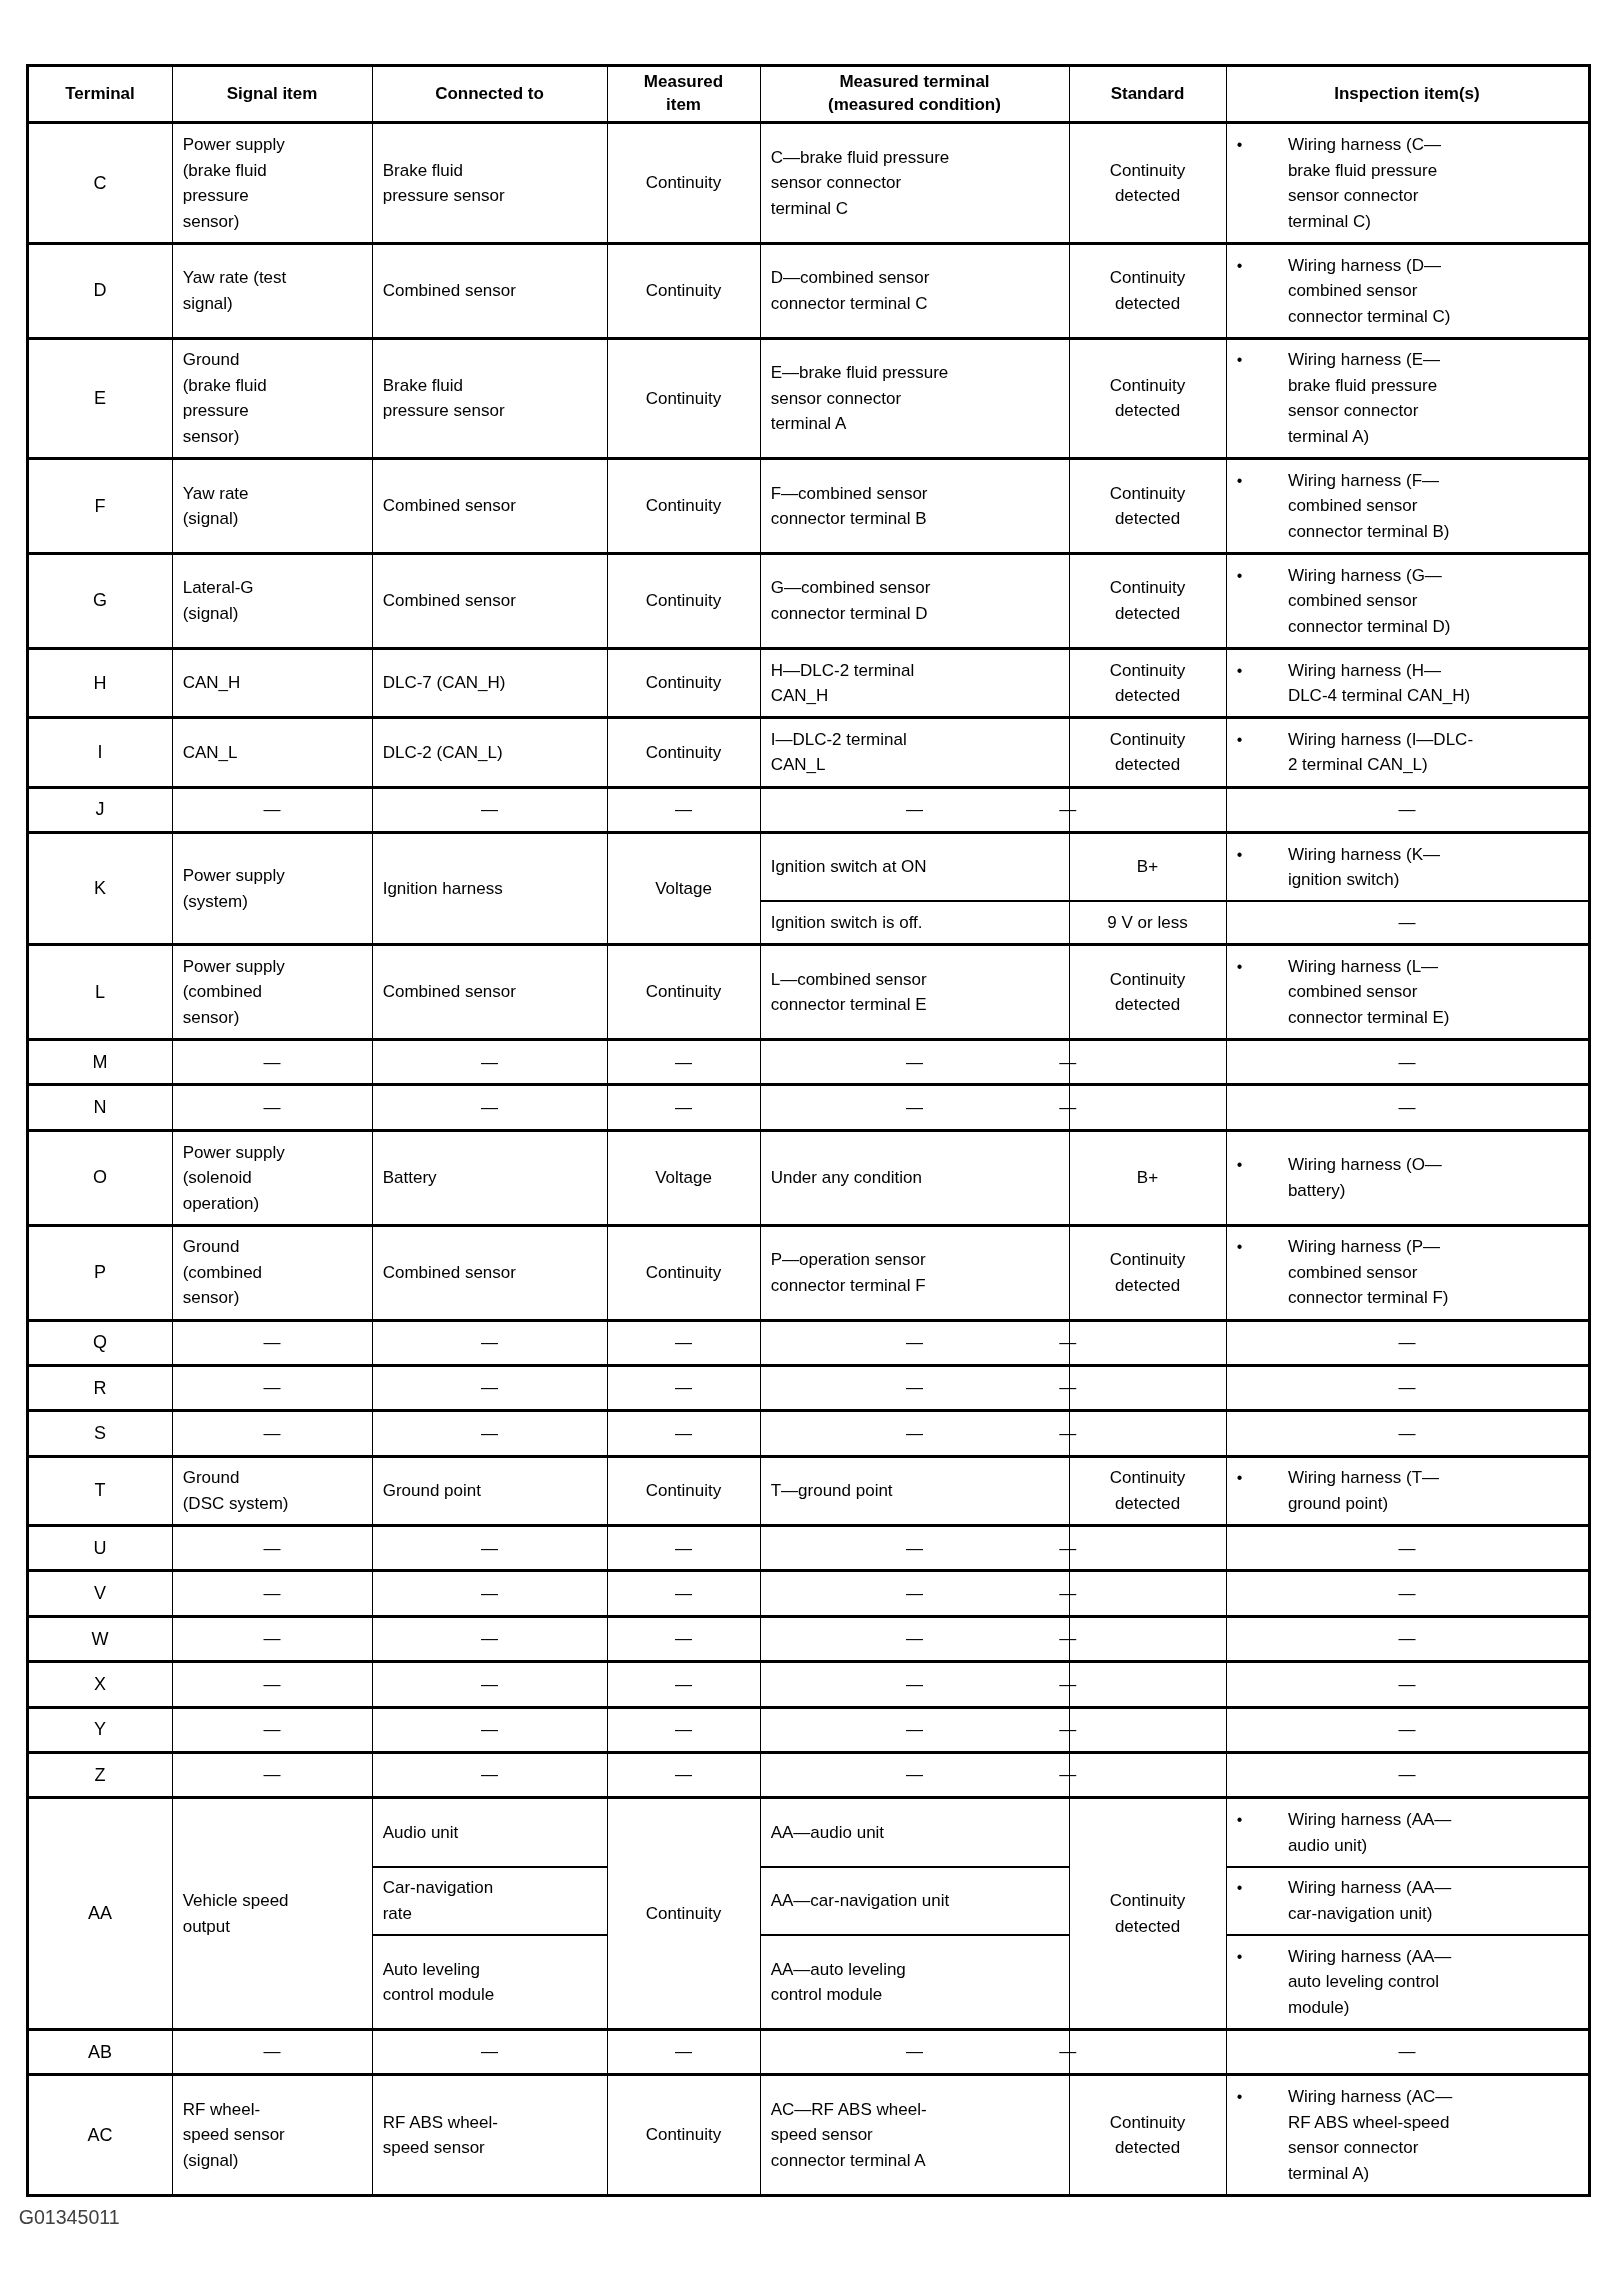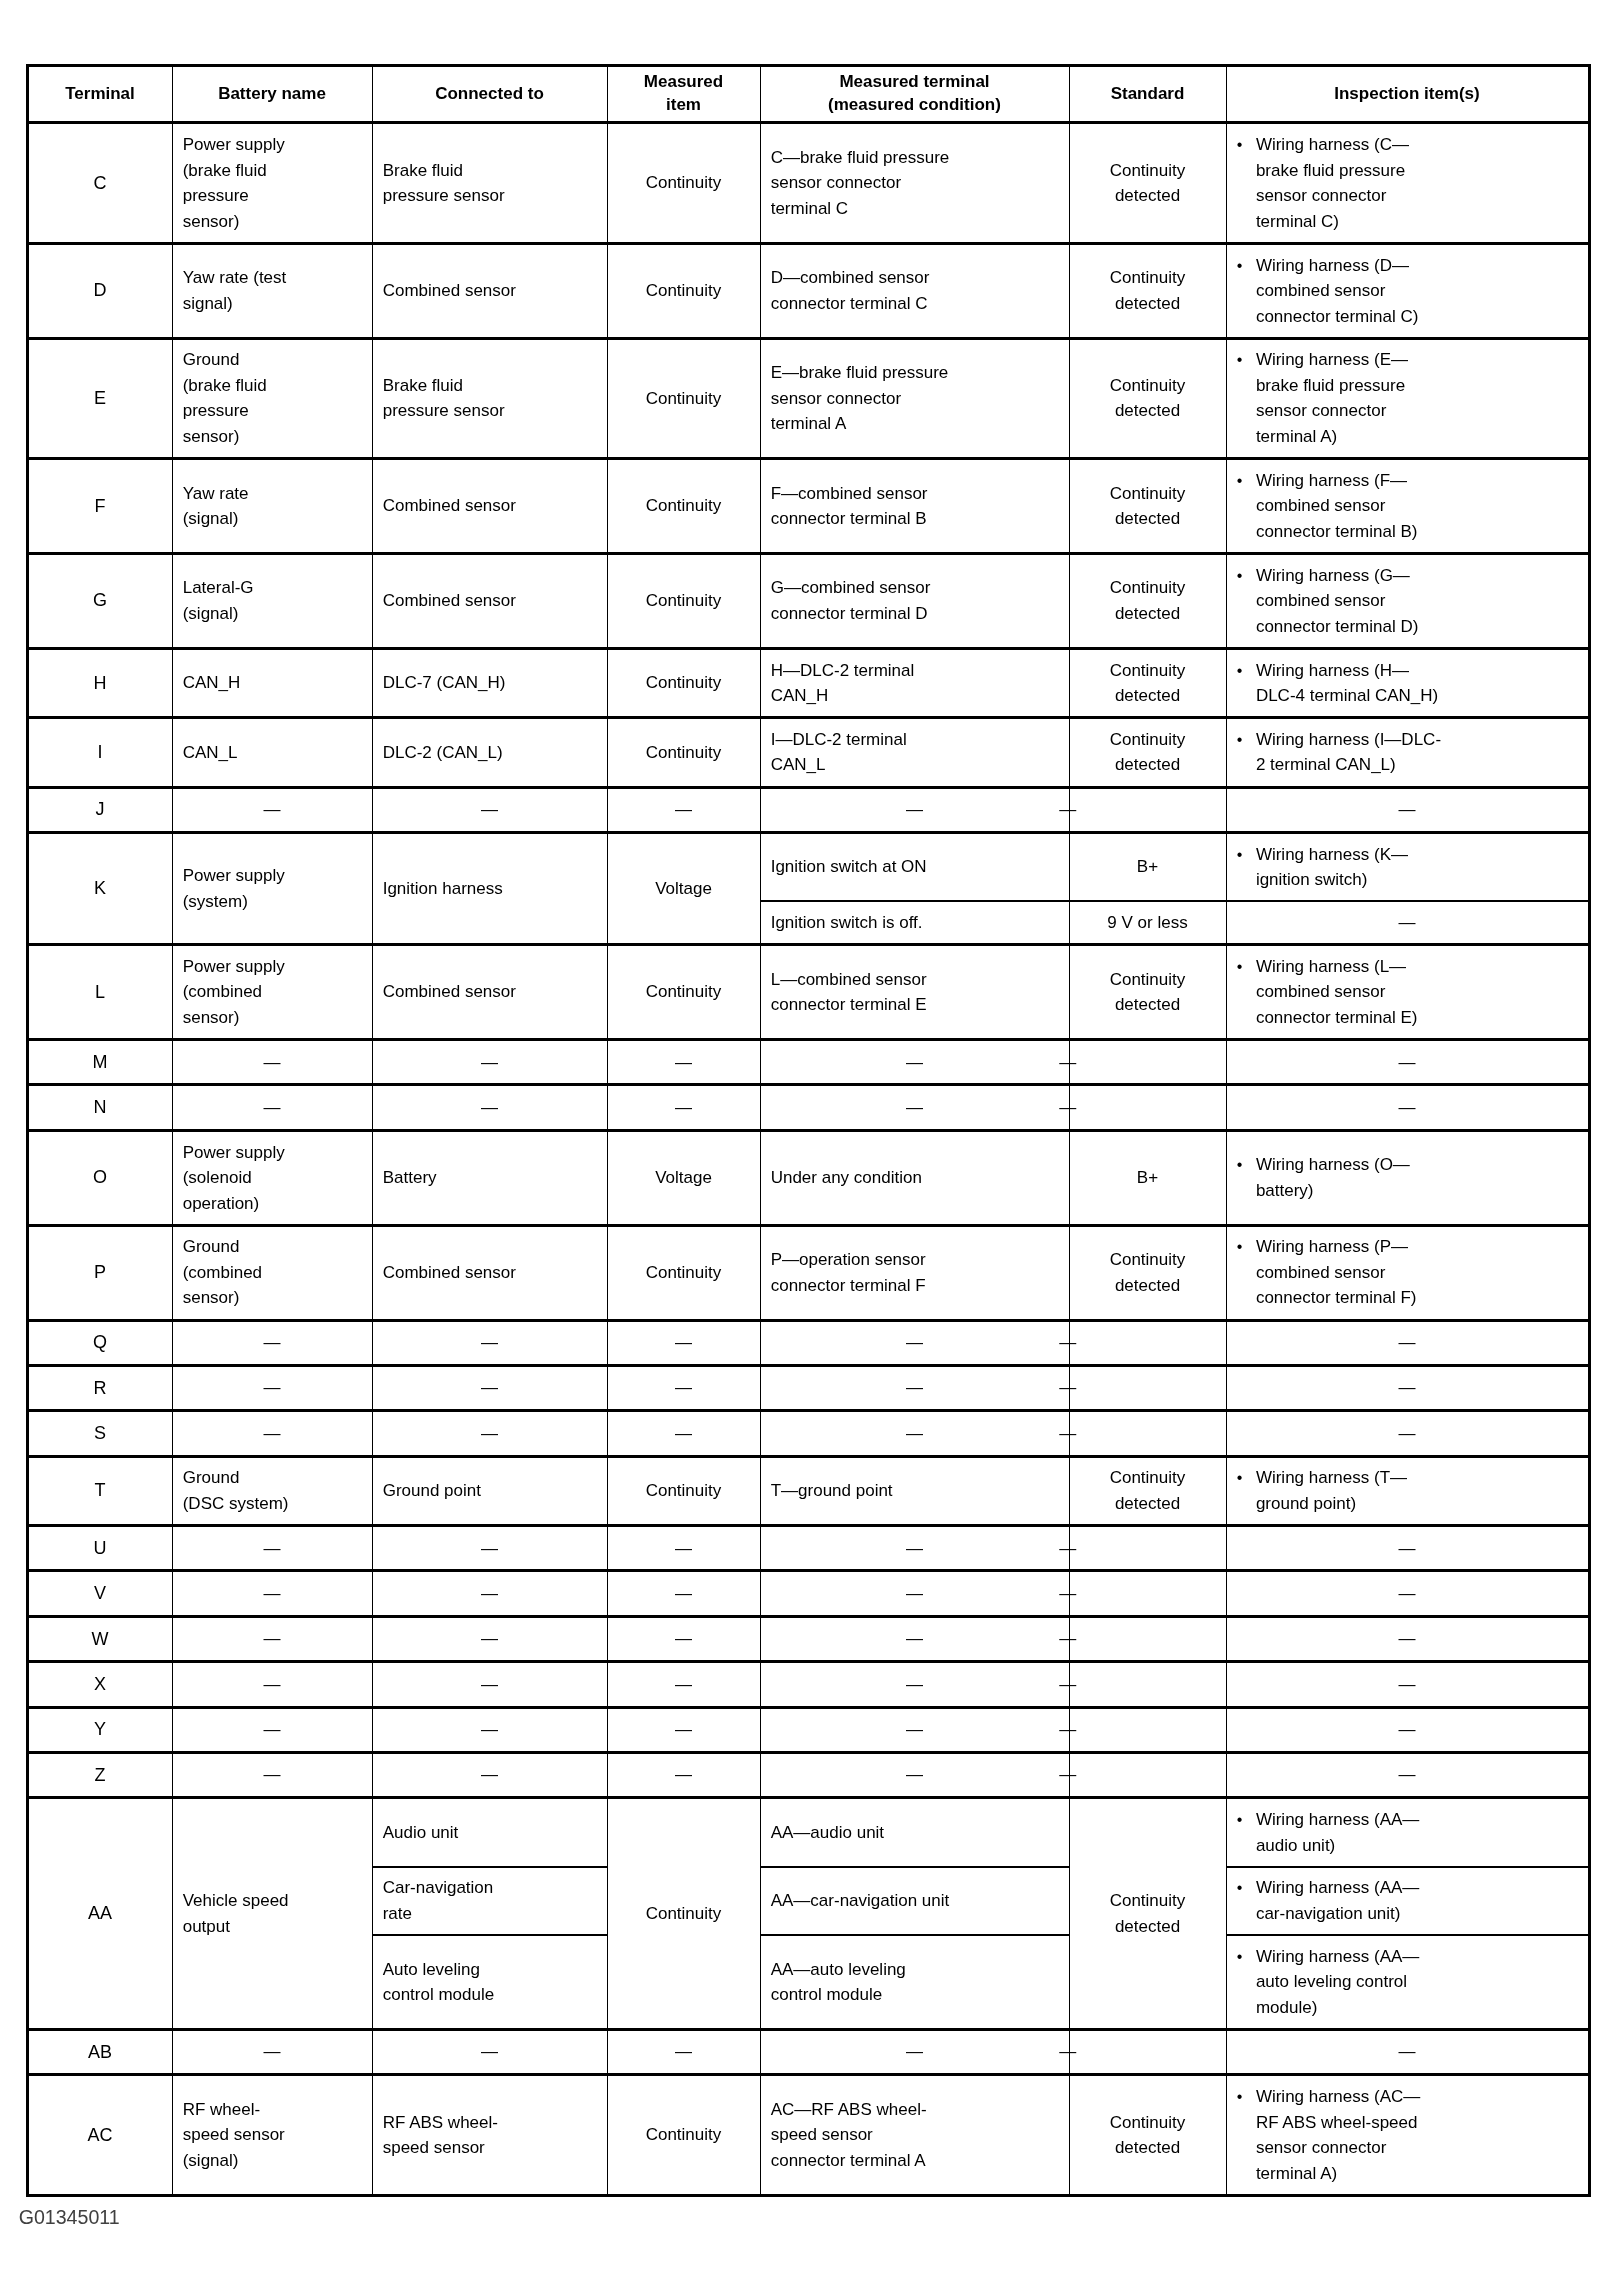--- a/index.html
+++ b/index.html
@@ -37,21 +37,21 @@
   tr.group-start > td{border-top:3.4px solid #000;}
   tr.sub-start  > td{border-top:2.6px solid #000;}
   td.col-terminal{text-align:center;font-size:18px;}
   td.col-item,td.col-std{text-align:center;}
   td.col-signal,td.col-connected,td.col-cond,td.col-insp{text-align:left;}
   td.dash{text-align:center;}
   td.col-std.dash{text-align:left;padding-left:0;}
   td.col-std.dash .std-dash{position:relative;left:-10.2px;}
   .insp-flex{display:flex;align-items:flex-start;gap:13.6px;}
   .insp-flex .bullet{flex:0 0 auto;font-size:16px;line-height:25.5px;}
-  .insp-flex .insp-text{flex:1 1 auto;}
+  .insp-flex .insp-text{flex:1 1 auto;margin-left:32px;}
   .figure-code{
     position:absolute;left:18.7px;top:2206px;
     font-size:19.6px;color:#404040;
   }
 </style>
 </head>
 <body>
 
 <div class="page">
 
@@ -61,21 +61,21 @@
       <col style="width:200px">
       <col style="width:235px">
       <col style="width:153px">
       <col style="width:309px">
       <col style="width:157px">
       <col style="width:363px">
     </colgroup>
     <thead>
       <tr>
         <th>Terminal</th>
-        <th>Battery name</th>
+        <th>Signal item</th>
         <th>Connected to</th>
         <th>Measured
 item</th>
         <th>Measured terminal
 (measured condition)</th>
         <th>Standard</th>
         <th>Inspection item(s)</th>
       </tr>
     </thead>
     <tbody>

